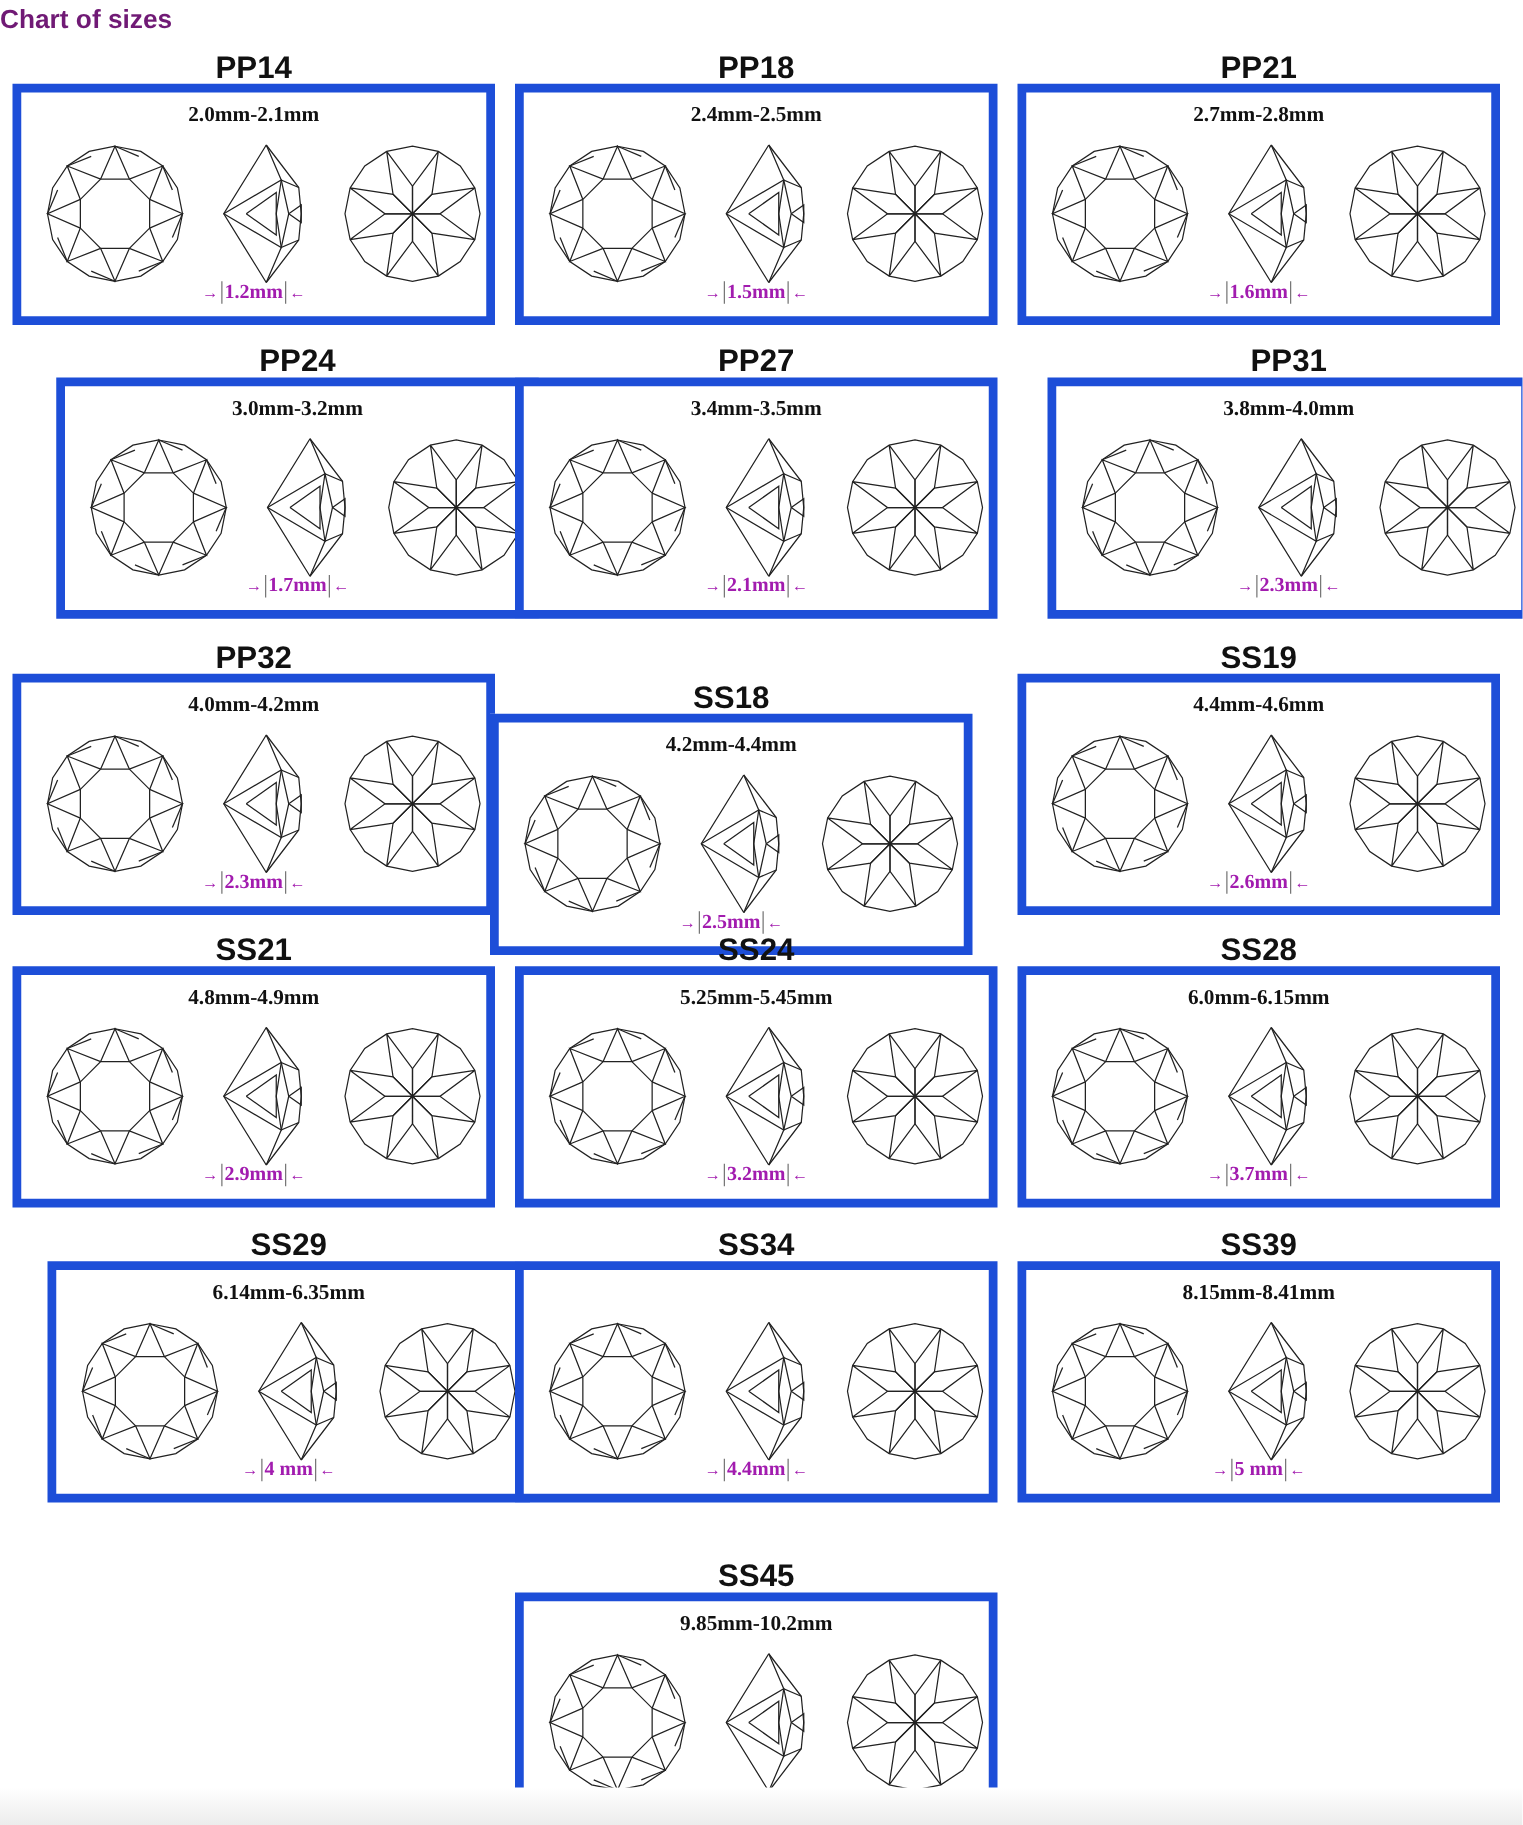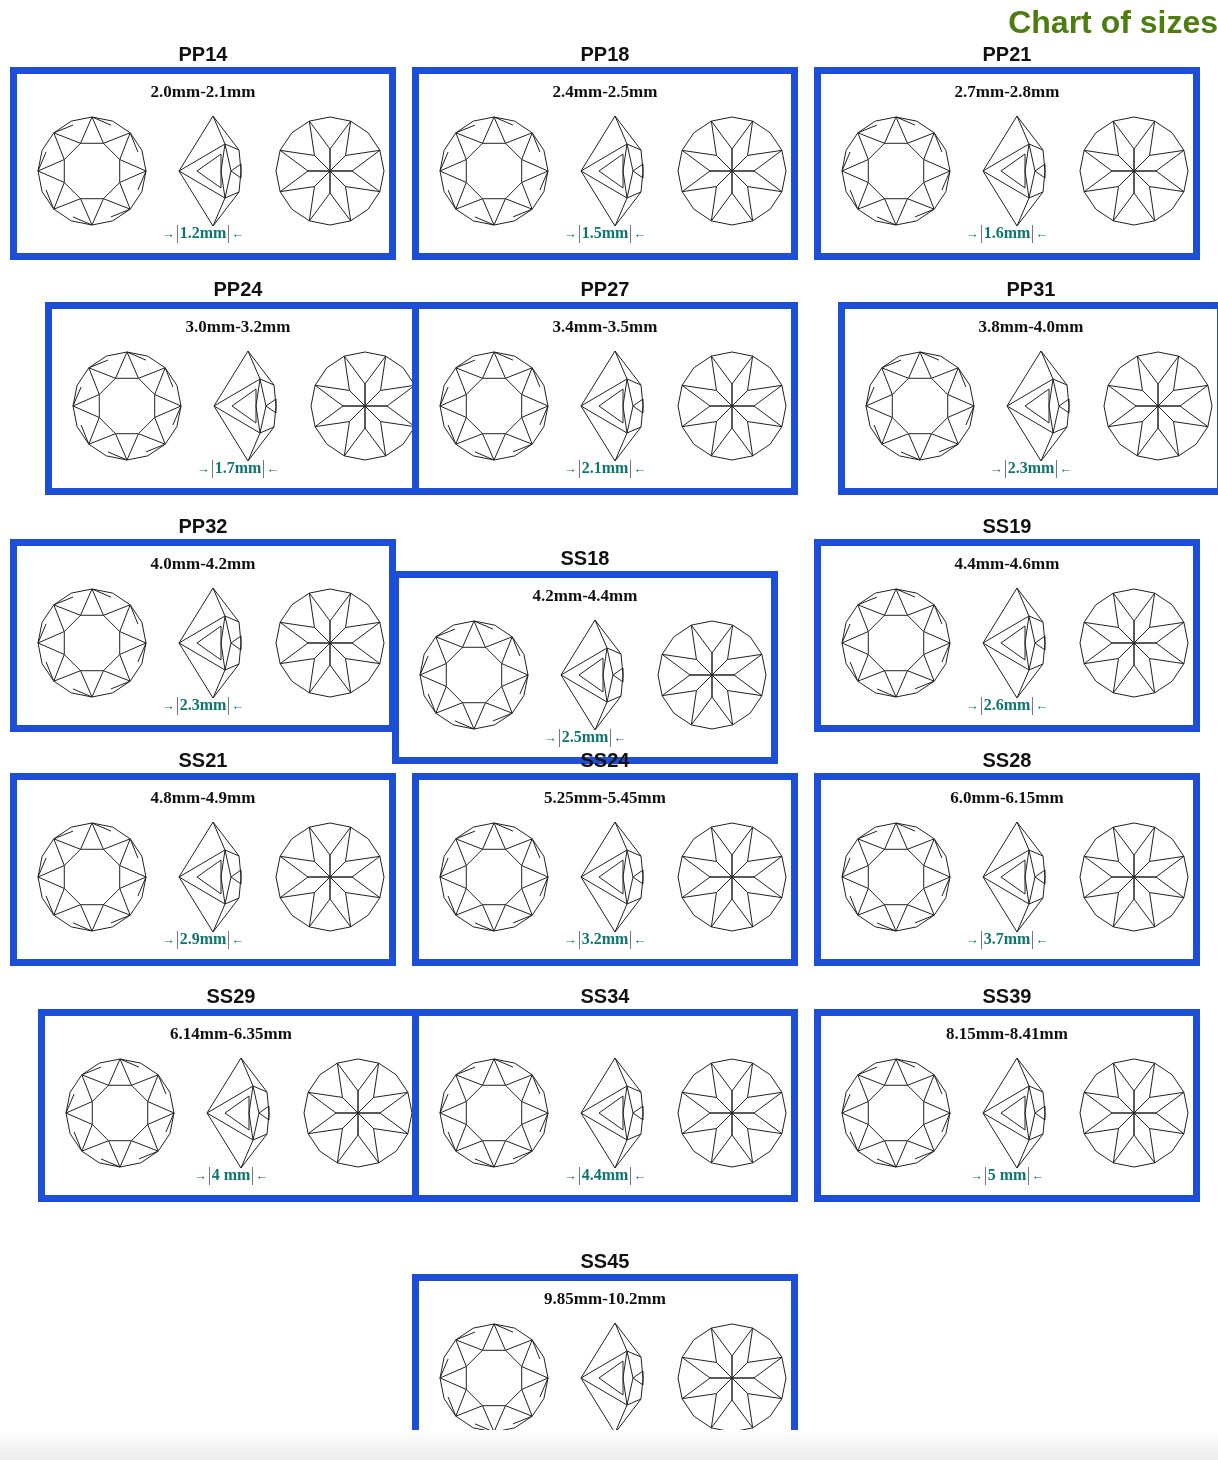--- a/index.html
+++ b/index.html
@@ -1,25 +1,25 @@
 <!DOCTYPE html>
 <html><head>
 <meta charset="utf-8">
 <style>
   html,body{margin:0;padding:0;background:#fff;}
   body{width:1218px;height:1460px;position:relative;overflow:hidden;font-family:"Liberation Sans",sans-serif;}
   #bottom-fade{position:absolute;left:0;right:0;bottom:0;height:30px;background:linear-gradient(#fff,#ececec);}
-  .title{position:absolute;left:0;width:1218px;top:4px;text-align:right;font-weight:bold;font-size:32px;color:#4d7c0f;}
+  .title{position:absolute;left:0;width:1218px;top:4px;text-align:left;font-weight:bold;font-size:21px;color:#701a75;}
   .cell{position:absolute;width:386px;}
-  .code{text-align:center;font-weight:bold;font-size:20px;color:#111;height:26px;line-height:26px;}
+  .code{text-align:center;font-weight:bold;font-size:25px;color:#111;height:26px;line-height:26px;}
   .card{border:7px solid #1d4ed8;height:193px;background:#fff;position:relative;box-sizing:border-box;}
   .range{position:absolute;left:0;right:0;top:8px;text-align:center;font-family:"Liberation Serif",serif;font-weight:bold;font-size:17px;color:#111;}
   .gems{position:absolute;left:0;right:0;top:40px;height:114px;}
   .gem{position:absolute;top:0;}
-  .width{position:absolute;left:0;right:0;bottom:10px;text-align:center;font-family:"Liberation Serif",serif;font-weight:bold;font-size:16px;color:#0f766e;}
+  .width{position:absolute;left:0;right:0;bottom:10px;text-align:center;font-family:"Liberation Serif",serif;font-weight:bold;font-size:16px;color:#a21caf;}
   .width .arr{font-weight:normal;font-size:13px;}
   .width .bar{display:inline-block;width:1px;height:18px;background:#777;vertical-align:middle;margin:0 2px;}
   svg line,svg polygon,svg polyline{stroke:#222;stroke-width:1;fill:none;}
 </style>
 </head>
 <body>
 
 <div class="title">Chart of sizes</div>
 <div id="grid">
     <div class="cell" style="left: 10px; top: 41px;">

